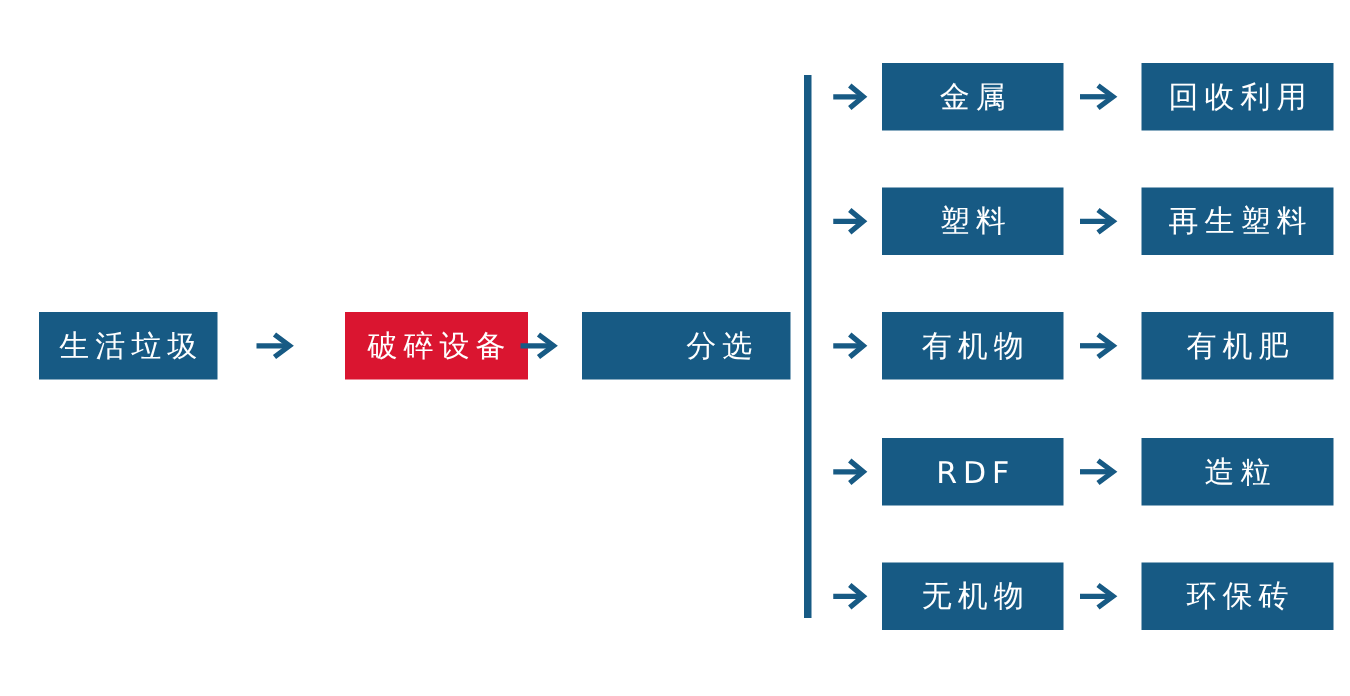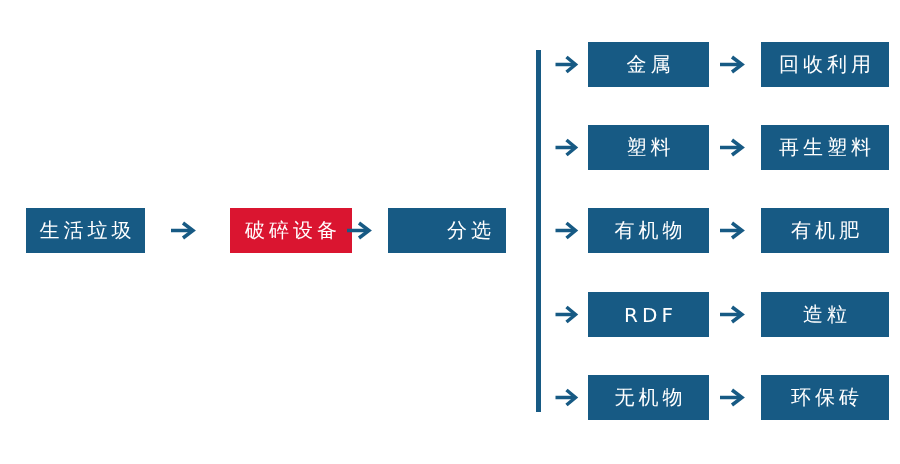--- a/index.html
+++ b/index.html
@@ -38,21 +38,21 @@
     position:absolute;
     left:536px;top:50px;
     width:5px;height:362px;
     background:var(--blue);
   }
   
   .n-source {left:26px; top:208px;width:119px;}
   .a-main1  {left:169px;top:220px;}
   .n-process{left:211px;top:208px;width:122px;}
   .a-main2  {left:345px;top:220px;}
-  .n-sorter {left:388px;top:208px;width:118px;padding-left:44px;}
+  .n-sorter {left:388px;top:208px;width:139px;padding-left:44px;}
   
   .brow{position:absolute;left:16px;width:900px;height:45px;padding-left:11px;}
   .brow-0{top:42px;}
   .brow-1{top:125px;}
   .brow-2{top:208px;}
   .brow-3{top:292px;}
   .brow-4{top:375px;}
   .brow .j-arrow  {left:539px;top:12px;width:27px;}
   .brow .m-node   {left:572px;top:0;width:121px;}
   .brow .mid-arrow{left:702px;top:12px;}

